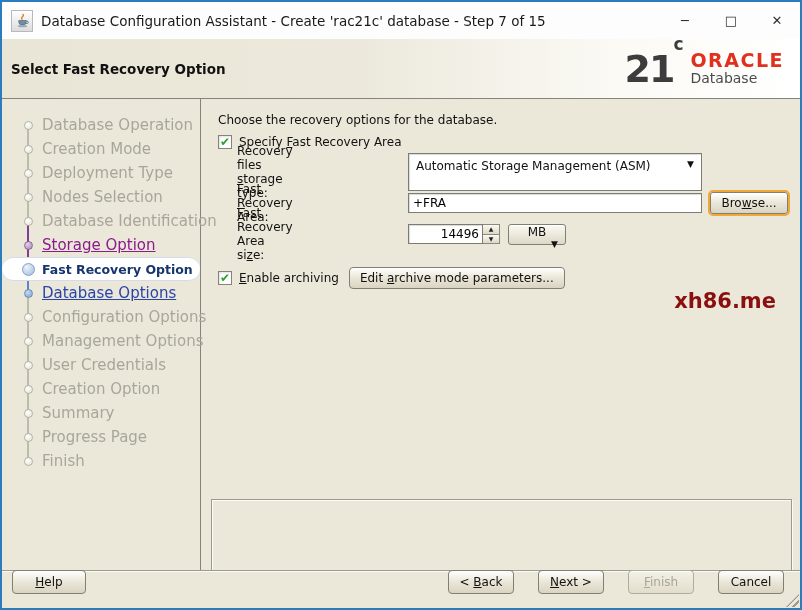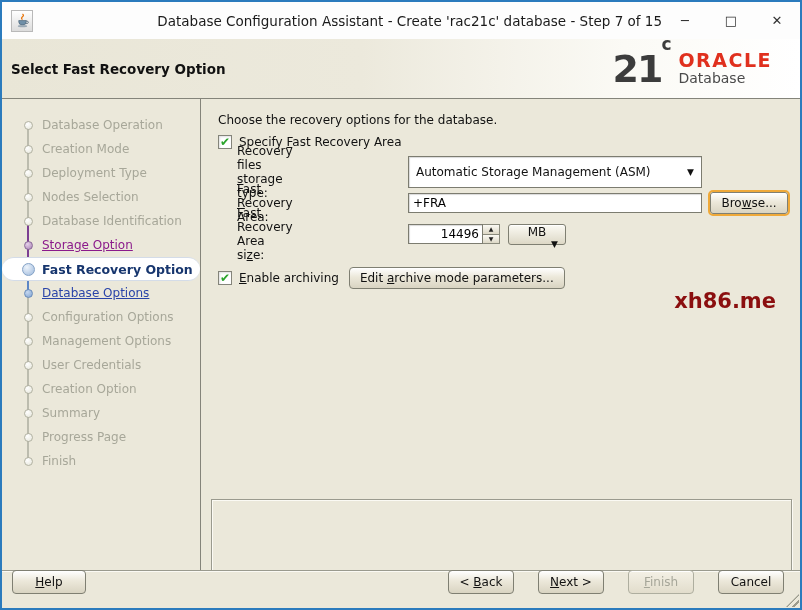--- a/index.html
+++ b/index.html
@@ -2,45 +2,45 @@
 <html><head>
 <meta charset="utf-8">
 <style>
   * { margin:0; padding:0; box-sizing:border-box; }
   html,body { width:802px; height:610px; font-family:"DejaVu Sans","Liberation Sans",sans-serif; }
   .window { width:802px; height:610px; border:2px solid #2b7bbd; background:#ebe8da; display:flex; flex-direction:column; overflow:hidden; }
 
   
   .titlebar { height:37px; background:#fdfdfd; display:flex; align-items:center; flex:0 0 auto; }
   .tb-icon { width:22px; height:22px; margin:0 8px 0 9px; border:1px solid #b9b9b9; background:linear-gradient(#ffffff,#dcdcdc); display:flex; align-items:center; justify-content:center; }
-  .tb-title { font-size:13.5px; color:#1a1a1a; flex:1 1 auto; white-space:nowrap; overflow:hidden;text-align:right; }
+  .tb-title { font-size:13.5px; color:#1a1a1a; flex:1 1 auto; white-space:nowrap; overflow:hidden; }
   .tb-controls { display:flex; height:100%; }
   .tb-btn { width:46px; height:100%; display:flex; align-items:center; justify-content:center; font-size:13px; color:#333; cursor:default; }
 
   
   .header { height:60px; flex:0 0 auto; background:linear-gradient(to right,#e9e6d7 0%,#ece9dc 45%,#fbfaf5 78%,#ffffff 100%);
             border-bottom:1px solid #84847a; display:flex; align-items:center; justify-content:space-between; padding:0 8px 0 9px; }
   .header-title { font-size:13.5px; font-weight:bold; color:#111; }
-  .logo { display:flex; align-items:center; gap:7px; margin-right:20px; }
+  .logo { display:flex; align-items:center; gap:7px; margin-right:8px; }
   .logo-ver { font-size:38px; font-weight:700; color:#3c3c3c; letter-spacing:-2px; line-height:1; }
   .logo-sup { font-size:17px; font-weight:700; vertical-align:top; position:relative; top:-14px; letter-spacing:0; }
   .logo-right { display:flex; flex-direction:column; line-height:1.1; }
   .logo-brand { font-size:19px; font-weight:700; color:#e0301e; letter-spacing:1.5px; }
   .logo-product { font-size:14px; color:#4a4a4a; }
 
   
   .body { flex:1 1 auto; display:flex; min-height:0; }
   .sidebar { width:199px; flex:0 0 auto; border-right:1px solid #84847a; position:relative; padding-top:14px; }
   .tl-line { position:absolute; left:25px; width:2px; background:#bcbcae; top:26px; height:336px; }
   .tl-seg-purple { position:absolute; left:25px; width:2px; background:#7c3f92; top:122px; height:48px; }
   .tl-seg-blue { position:absolute; left:25px; width:2px; background:#5c86c6; top:170px; height:24px; }
   .step-row { height:24px; display:flex; align-items:center; padding-left:12px; position:relative; }
   .step-marker { width:28px; display:flex; align-items:center; justify-content:center; flex:0 0 auto; }
   .dot { width:9px; height:9px; border-radius:50%; background:radial-gradient(circle at 35% 30%,#ffffff,#e4e4d8); border:1px solid #b2b2a2; position:relative; z-index:2; }
-  .step-label { font-size:12px; color:#a7a799; white-space:nowrap; }
+  .step-label { font-size:15px; color:#a7a799; white-space:nowrap; }
   .step-row.visited .dot { background:radial-gradient(circle at 35% 30%,#e6d2ea,#a77fb4); border-color:#8a6a98; }
   .step-row.visited .step-label { color:#8b1a8b; text-decoration:underline; cursor:pointer; }
   .step-row.current { background:#ffffff; border-top:1px solid #d4dce8; border-bottom:1px solid #d4dce8;border-radius:12px; }
   .step-row.current .dot { width:13px; height:13px; background:radial-gradient(circle at 35% 30%,#eef4fb,#9db9dc); border:1px solid #84a2c6; }
   .step-row.current .step-label { color:#17366e; font-weight:bold; font-size:12.5px; }
   .step-row.link .dot { background:radial-gradient(circle at 35% 30%,#c6d8ef,#7fa3d2); border-color:#6a8cba; }
   .step-row.link .step-label { color:#2a44a8; text-decoration:underline; cursor:pointer; }
 
   
   .content { flex:1 1 auto; position:relative; font-size:12px; color:#111; }
@@ -49,21 +49,21 @@
   .chk-row.r-specify { top:36px; left:17px; }
   .chk-row.r-arch { top:168px; left:17px; }
   .checkbox { width:14px; height:14px; background:#ffffff; border:1px solid #84847a; box-shadow:inset 1px 1px 2px rgba(0,0,0,.12); display:flex; align-items:center; justify-content:center; font-size:12px; font-weight:bold; color:#2ba42b; line-height:1; cursor:pointer; }
   .chk-label { margin-left:7px; }
   .frow { position:absolute; height:22px; display:flex; align-items:center; }
   .flabel { position:absolute; left:36px; }
   .r-storage { top:62px; } .r-fra { top:93px; } .r-size { top:124px; }
   .field { position:absolute; left:207px; }
   .mn { text-decoration:underline; }
 
-  .combo { width:294px; height:32px; background:#ffffff; border:1px solid #7c7c70; box-shadow:inset 1px 1px 1px rgba(0,0,0,.15); display:flex; align-items:center; padding:12px 7px; cursor:pointer; }
+  .combo { width:294px; height:38px; background:#ffffff; border:1px solid #7c7c70; box-shadow:inset 1px 1px 1px rgba(0,0,0,.15); display:flex; align-items:flex-start; padding:5px 7px; cursor:pointer; }
   .combo-arrow { margin-left:auto; font-size:9px; color:#111; }
   .text-input { width:294px; height:20px; background:#ffffff; border:1px solid #7c7c70; box-shadow:inset 1px 1px 1px rgba(0,0,0,.15); font:12px "DejaVu Sans","Liberation Sans",sans-serif; padding:0 4px; }
   .btn { height:22px; background:linear-gradient(#ffffff,#ece8da 45%,#d9d4c2); border:1px solid #7f7f72; border-radius:4px; font:12px "DejaVu Sans","Liberation Sans",sans-serif; color:#111; padding:0 10px; cursor:pointer; box-shadow:inset 0 1px 0 #ffffff; }
   .browse-btn { left:509px; width:78px; padding:0; outline:2px solid #efa939; outline-offset:0; border-radius:3px; }
   .spin-wrap { display:flex; }
   .spin-input { width:75px; height:20px; text-align:right; background:#fff; border:1px solid #7c7c70; box-shadow:inset 1px 1px 1px rgba(0,0,0,.15); font:12px "DejaVu Sans","Liberation Sans",sans-serif; padding:0 3px; }
   .spin-btns { width:17px; height:20px; display:flex; flex-direction:column; }
   .spin-btn { flex:1; border:1px solid #8a8a7c; border-left-width:0; background:linear-gradient(#fbfaf4,#ddd8c6); font-size:6px; line-height:1; display:flex; align-items:center; justify-content:center; color:#222; cursor:pointer; }
   .spin-btn + .spin-btn { border-top-width:0; }
   .unit-combo { position:absolute; left:307px; width:58px; height:21px; background:linear-gradient(#fbfaf4,#ddd8c6); border:1px solid #7f7f72; border-radius:3px; display:flex; align-items:center; padding:0 7px; cursor:pointer; box-shadow:inset 0 1px 0 #fff;flex-direction:column; }

